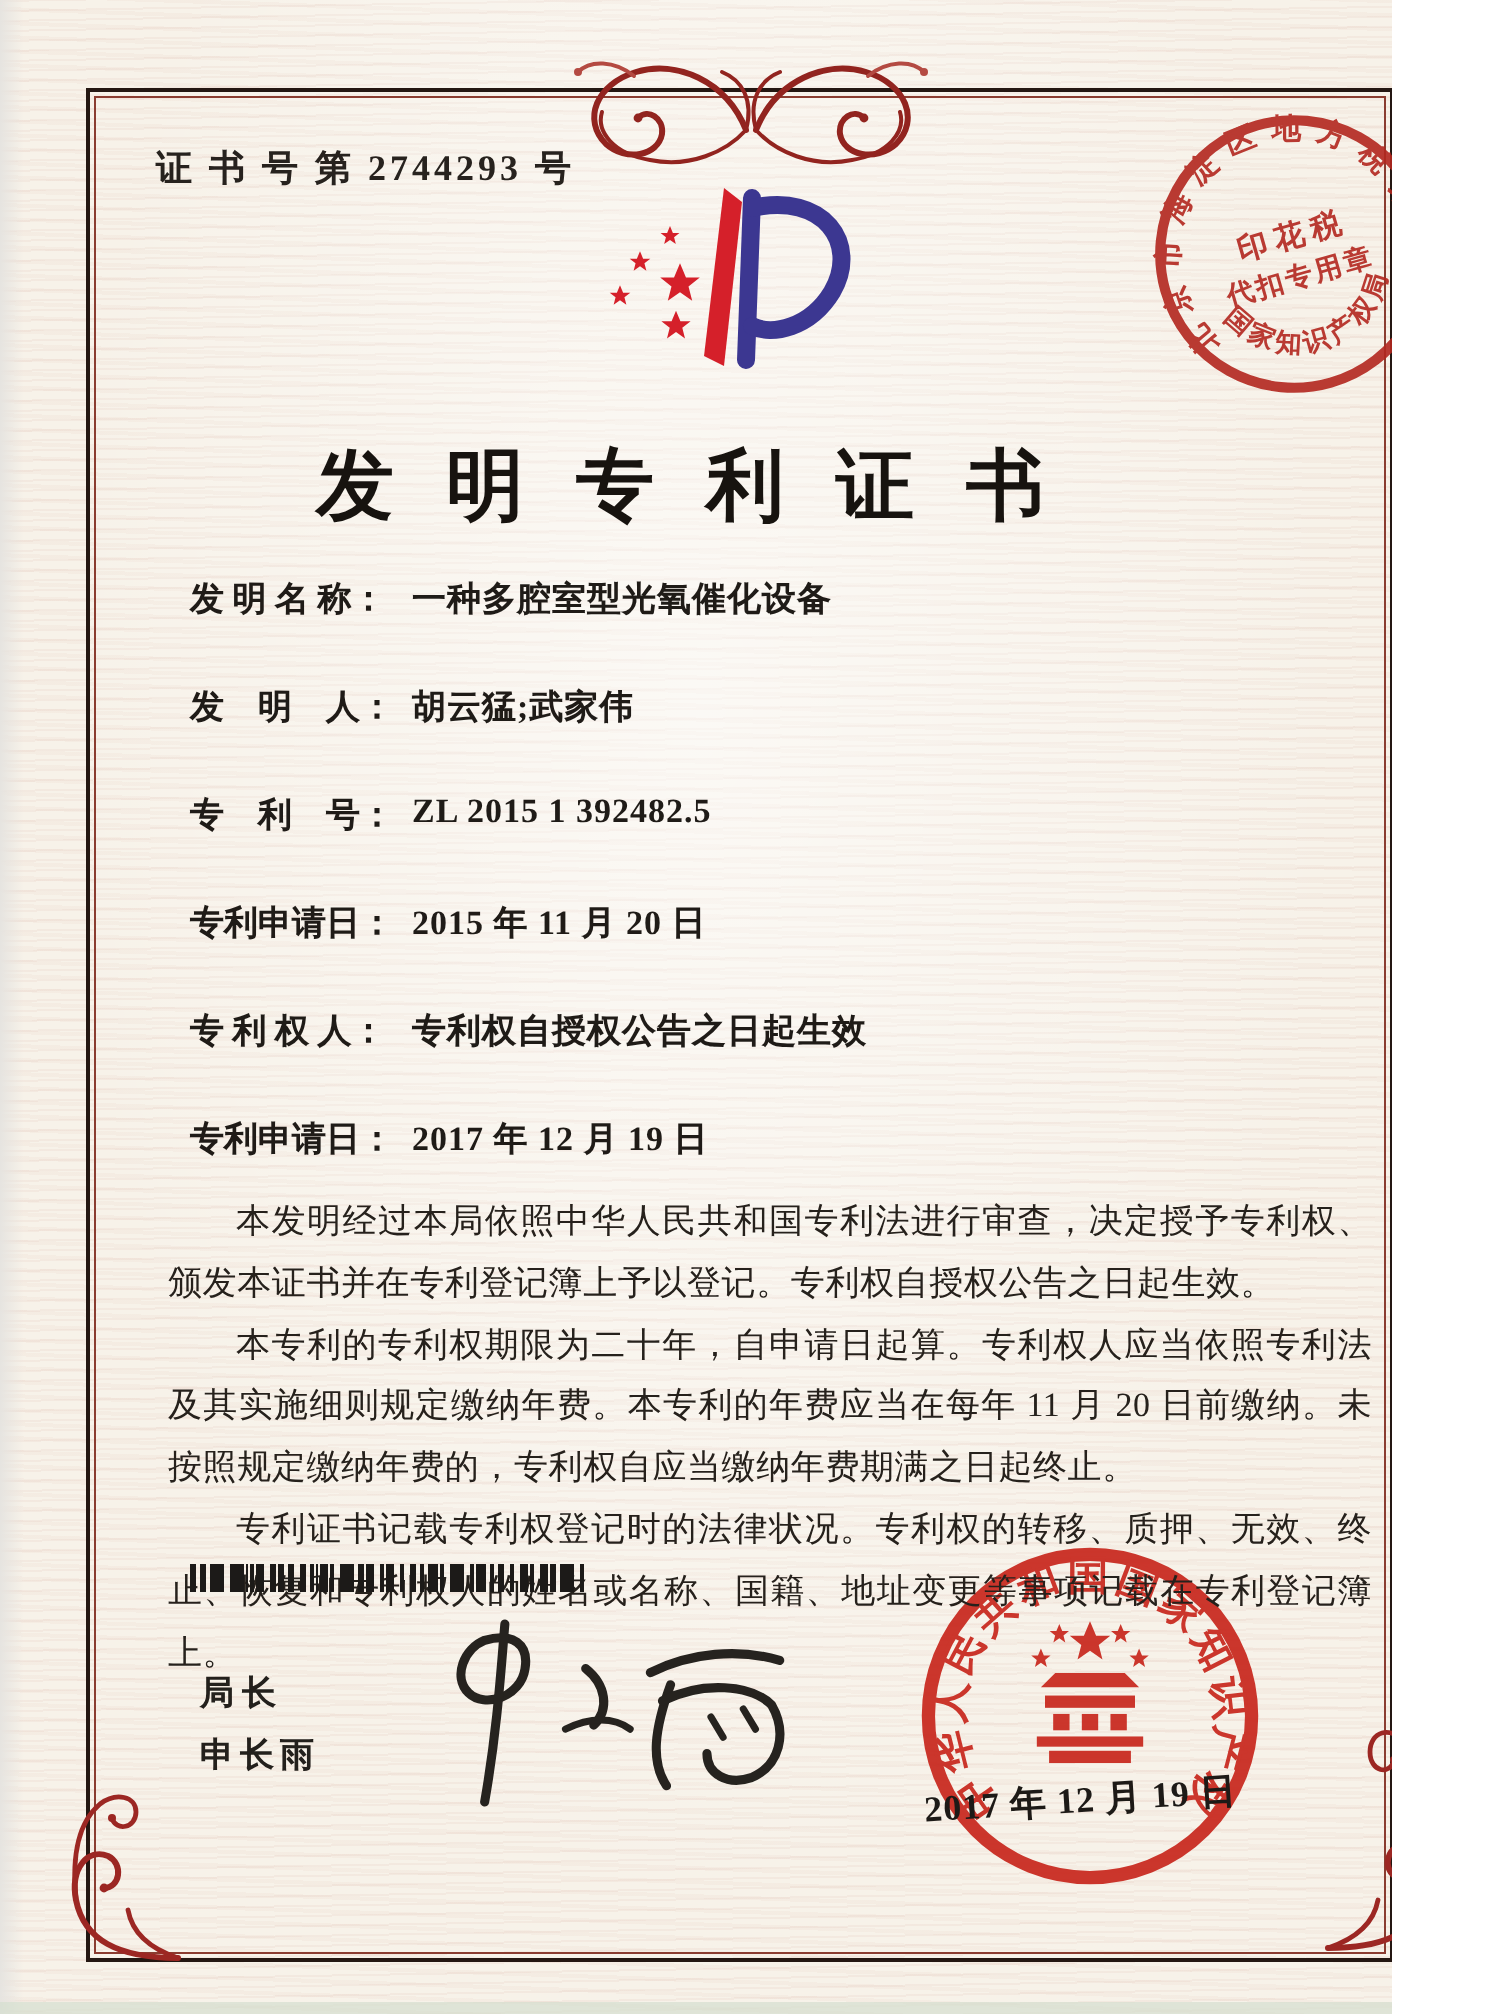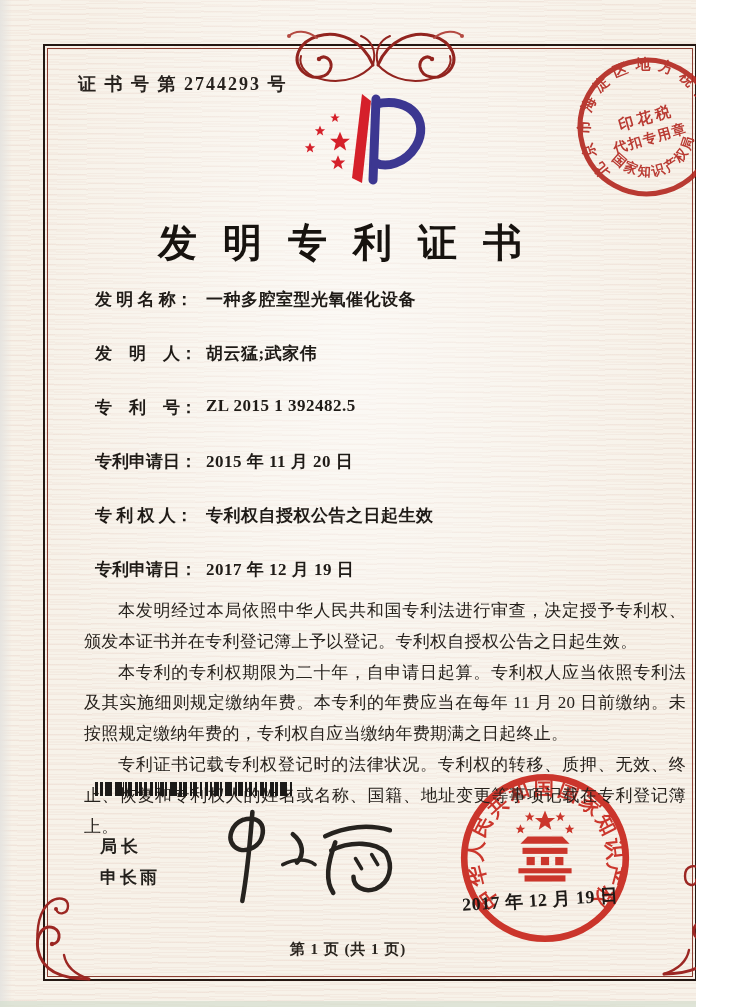--- a/index.html
+++ b/index.html
@@ -205,15 +205,14 @@
       <rect x="70" y="87" width="8" height="8"></rect>
       <rect x="84" y="87" width="8" height="8"></rect>
       <rect x="98" y="87" width="8" height="8"></rect>
       <rect x="62" y="98" width="52" height="5"></rect>
       <rect x="68" y="105" width="40" height="6"></rect>
     </g>
   </svg>
 
   <div class="seal-date">2017 年 12 月 19 日</div>
 
-  <div class="footer">第 1 页 (共 1 页)</div>
 
 </div>
 
 </body></html>

